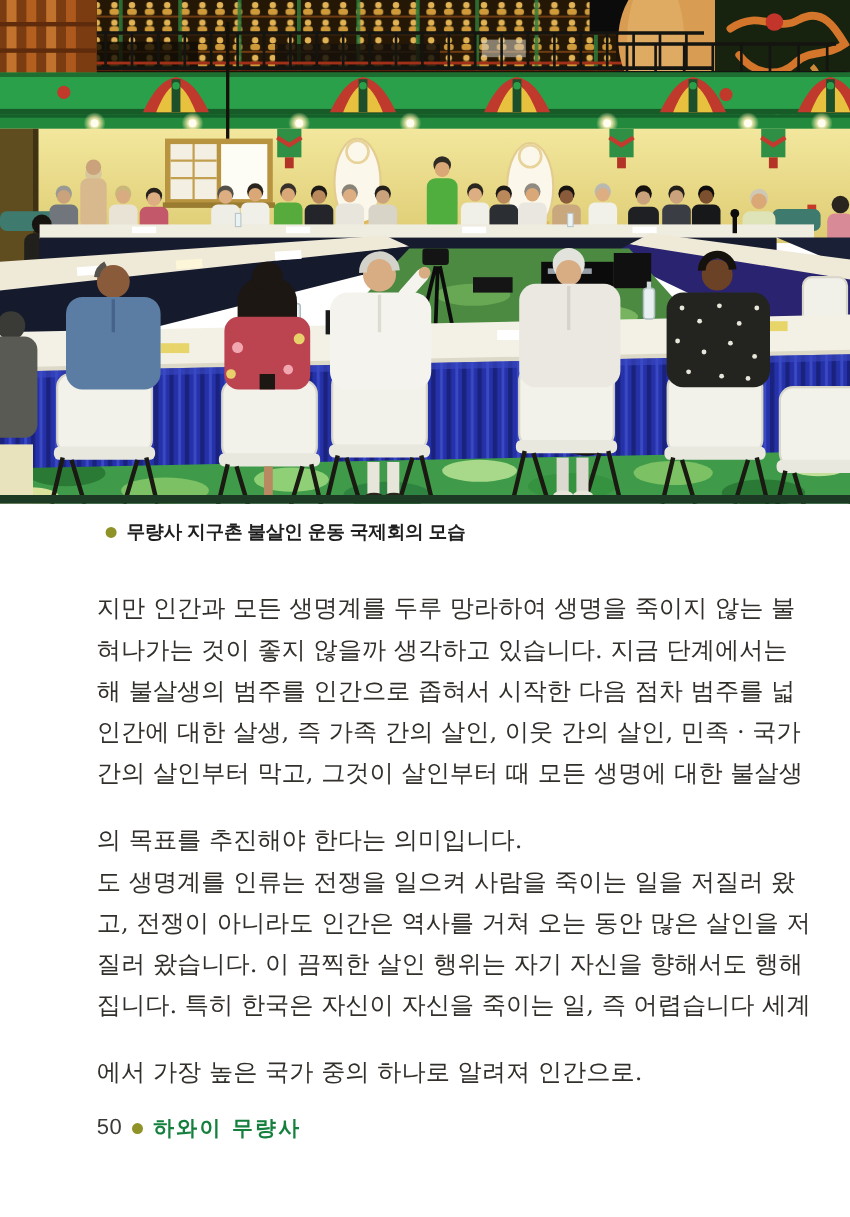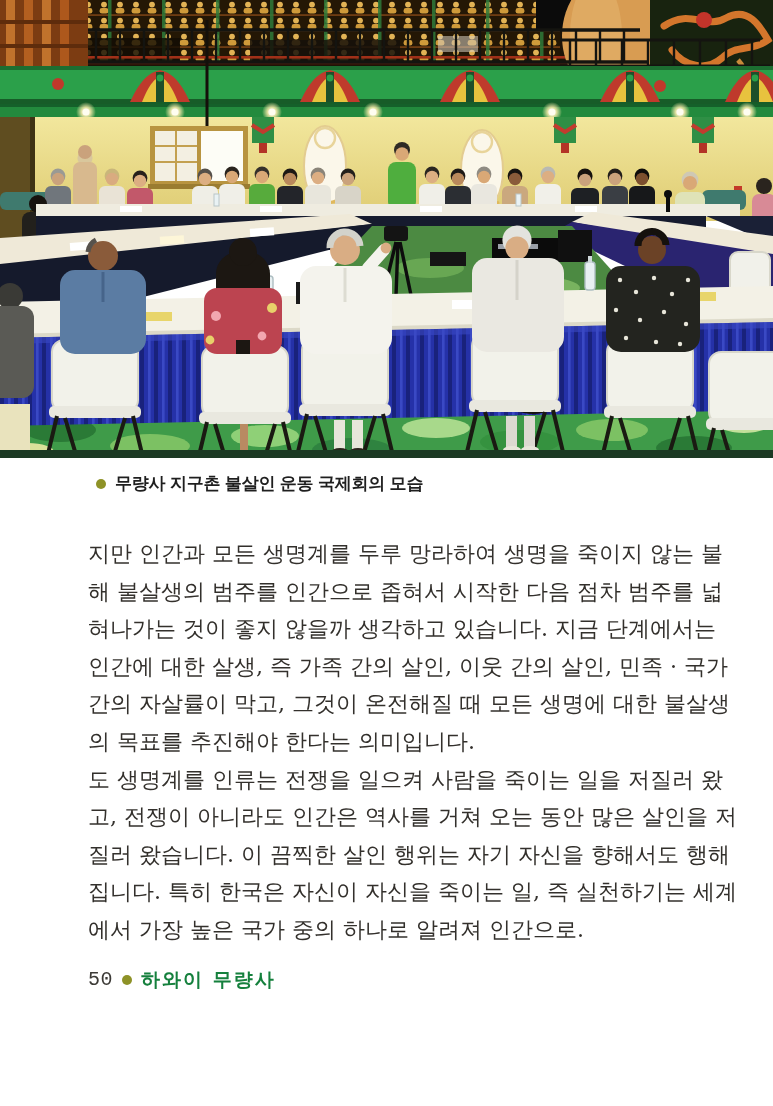--- a/index.html
+++ b/index.html
@@ -11,25 +11,25 @@
   figure.photo svg{display:block;}
 
   .caption{display:flex;align-items:center;gap:9px;margin:14px 0 0 96px;}
   .dot{width:10px;height:10px;border-radius:50%;background:#8e9227;flex:0 0 auto;}
   .caption-text{font-size:17px;font-weight:700;color:#1f1f1f;letter-spacing:-0.2px;}
 
   .bodytext{margin:40px 87px 0 88px;width:598px;color:#33302c;
             font-family:"DejaVu Serif","Liberation Serif",serif;
             font-size:22px;line-height:37.6px;}
   .line{text-align:justify;text-align-last:justify;white-space:nowrap;}
-  .line.last{text-align-last:left;}
+  .line.last{text-align-last:left;margin-top:23px;}
   .line.indent{text-indent:22px;}
 
   .footer{display:flex;align-items:center;gap:9px;margin:18px 0 0 88px;}
-  .footer .page-num{font-size:20px;color:#3c3a36;letter-spacing:0.5px;font-family:Liberation Mono, monospace;}
+  .footer .page-num{font-size:20px;color:#3c3a36;letter-spacing:0.5px;}
   .footer .book-title{font-size:19px;font-weight:700;color:#15803d;letter-spacing:2px;
             font-family:"DejaVu Serif","Liberation Serif",serif;}
 </style>
 </head>
 <body>
 
 <div class="page">
 
   <figure class="photo">
     <svg viewBox="0 0 773 458" width="773" height="458" role="img">
@@ -478,31 +478,31 @@
   </figure>
 
   <div class="caption">
     <span class="dot"></span>
     <span class="caption-text">무량사 지구촌 불살인 운동 국제회의 모습</span>
   </div>
 
   <div class="bodytext">
     <div>
       <div class="line">지만 인간과 모든 생명계를 두루 망라하여 생명을 죽이지 않는 불</div>
+      <div class="line">혀나가는 것이 좋지 않을까 생각하고 있습니다. 지금 단계에서는</div>
       <div class="line">해 불살생의 범주를 인간으로 좁혀서 시작한 다음 점차 범주를 넓</div>
-      <div class="line">혀나가는 것이 좋지 않을까 생각하고 있습니다. 지금 단계에서는</div>
       <div class="line">인간에 대한 살생, 즉 가족 간의 살인, 이웃 간의 살인, 민족 · 국가</div>
-      <div class="line">간의 자살률이 막고, 그것이 온전해질 때 모든 생명에 대한 불살생</div>
+      <div class="line">간의 살인부터 막고, 그것이 살인부터 때 모든 생명에 대한 불살생</div>
       <div class="line last">의 목표를 추진해야 한다는 의미입니다.</div>
     </div>
     <div>
       <div class="line">도 생명계를 인류는 전쟁을 일으켜 사람을 죽이는 일을 저질러 왔</div>
       <div class="line">고, 전쟁이 아니라도 인간은 역사를 거쳐 오는 동안 많은 살인을 저</div>
       <div class="line">질러 왔습니다. 이 끔찍한 살인 행위는 자기 자신을 향해서도 행해</div>
-      <div class="line">집니다. 특히 한국은 자신이 자신을 죽이는 일, 즉 실천하기는 세계</div>
+      <div class="line">집니다. 특히 한국은 자신이 자신을 죽이는 일, 즉 어렵습니다 세계</div>
       <div class="line last">에서 가장 높은 국가 중의 하나로 알려져 인간으로.</div>
     </div>
   </div>
 
   <div class="footer">
     <span class="page-num">50</span>
     <span class="dot"></span>
     <span class="book-title">하와이 무량사</span>
   </div>
 

